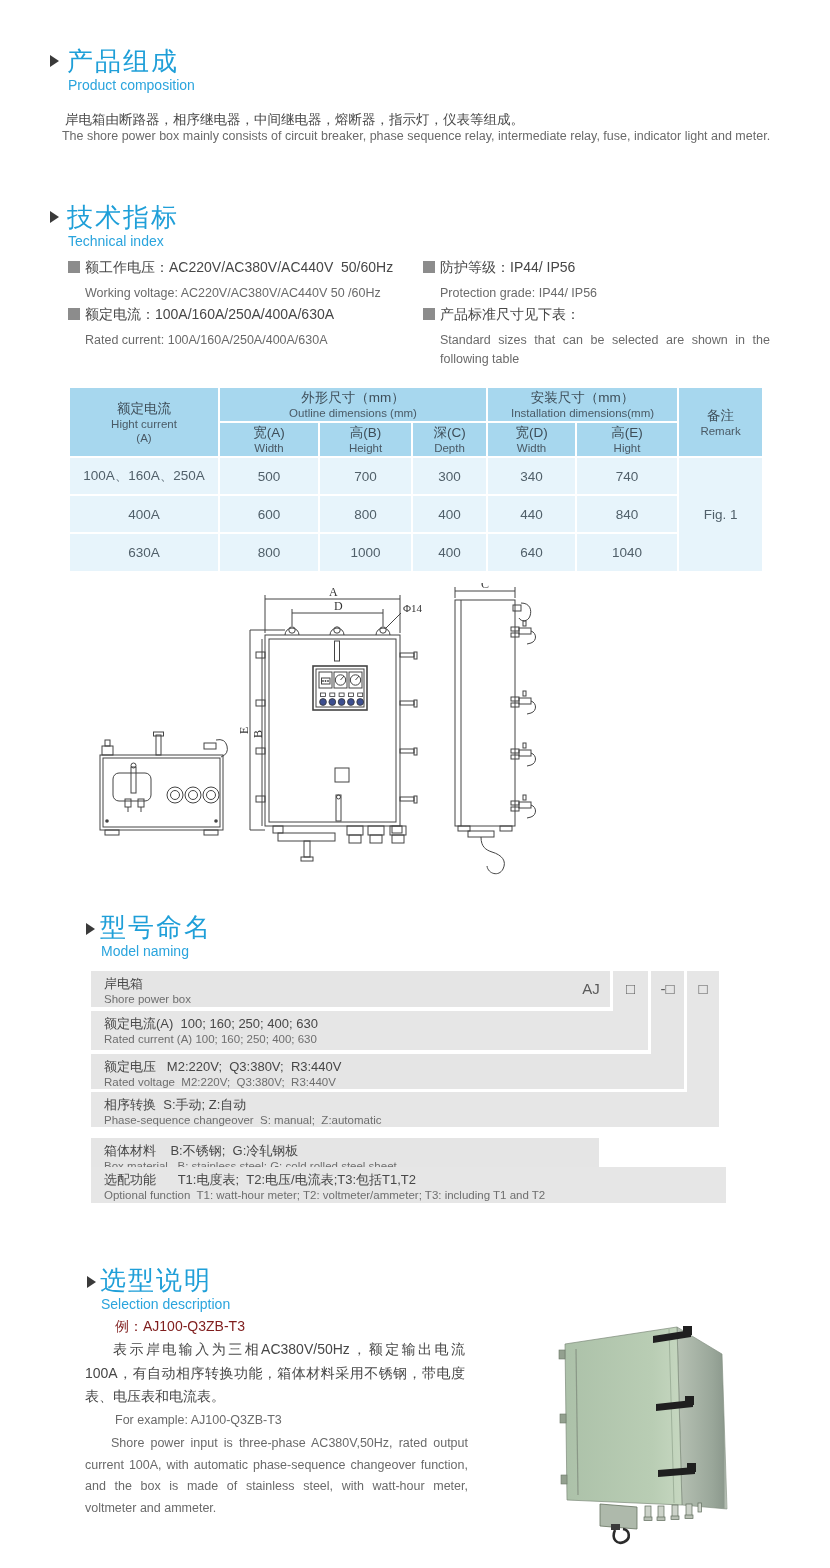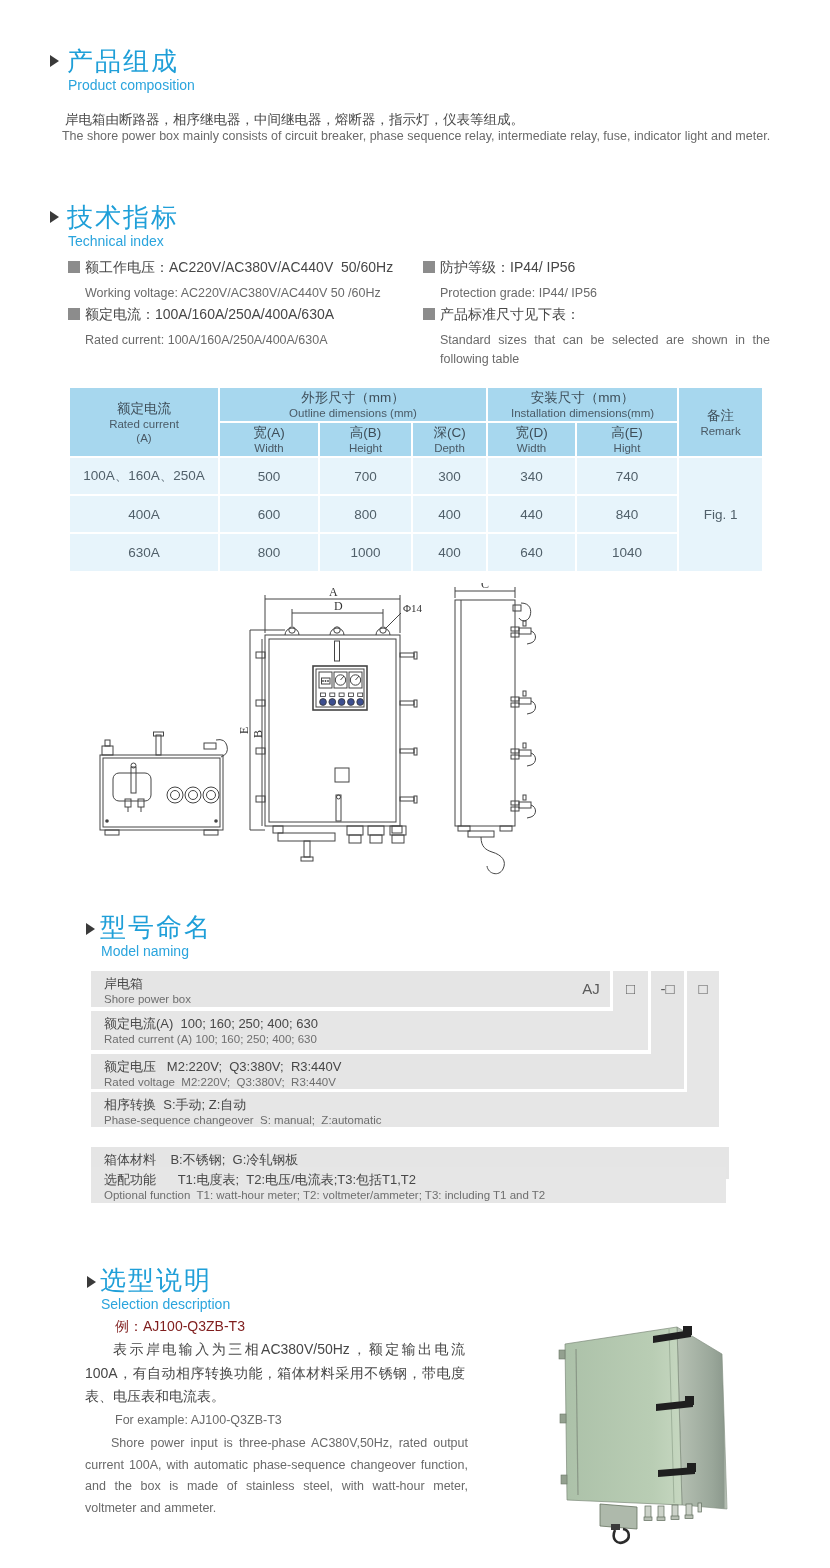--- a/index.html
+++ b/index.html
@@ -91,21 +91,21 @@
         <col style="width:93px">
         <col style="width:75px">
         <col style="width:89px">
         <col style="width:102px">
         <col style="width:85px">
       </colgroup>
     <tbody>
         <tr style="height:35px;margin-top:25px;">
       <th rowspan="2">
         <div class="hcn">额定电流</div>
-        <div class="hen">Rated current</div>
+        <div class="hen">Hight current</div>
         <div class="hen">(A)</div>
       </th>
       <th colspan="3">
         <div class="hcn">外形尺寸（mm）</div>
         <div class="hen">Outline dimensions (mm)</div>
       </th>
       <th colspan="2">
         <div class="hcn">安装尺寸（mm）</div>
         <div class="hen">Installation dimensions(mm)</div>
       </th>
@@ -363,21 +363,21 @@
       <div class="m-en">Rated current (A) 100; 160; 250; 400; 630</div>
     </div>
     <div class="band band-blue" style="top:83px; width:593px; height:35px;">
       <div class="m-cn">额定电压   M2:220V;  Q3:380V;  R3:440V</div>
       <div class="m-en">Rated voltage  M2:220V;  Q3:380V;  R3:440V</div>
     </div>
     <div class="band band-gray" style="top:121px; width:628px; height:35px;">
       <div class="m-cn">相序转换  S:手动; Z:自动</div>
       <div class="m-en">Phase-sequence changeover  S: manual;  Z:automatic</div>
     </div>
-    <div class="band band-blue" style="top:176px; width:638px; height:32px;">
+    <div class="band band-blue" style="top:167px; width:508px; height:32px;">
       <div class="m-cn">箱体材料    B:不锈钢;  G:冷轧钢板</div>
       <div class="m-en">Box material   B: stainless steel; G: cold rolled steel sheet</div>
     </div>
     <div class="band band-gray" style="top:196px; width:635px; height:36px;">
       <div class="m-cn">选配功能      T1:电度表;  T2:电压/电流表;T3:包括T1,T2</div>
       <div class="m-en">Optional function  T1: watt-hour meter; T2: voltmeter/ammeter; T3: including T1 and T2</div>
     </div>
 
     <span class="code" style="left:484px; width:32px;">AJ</span>
     <span class="code" style="left:522px; width:35px;">□</span>

